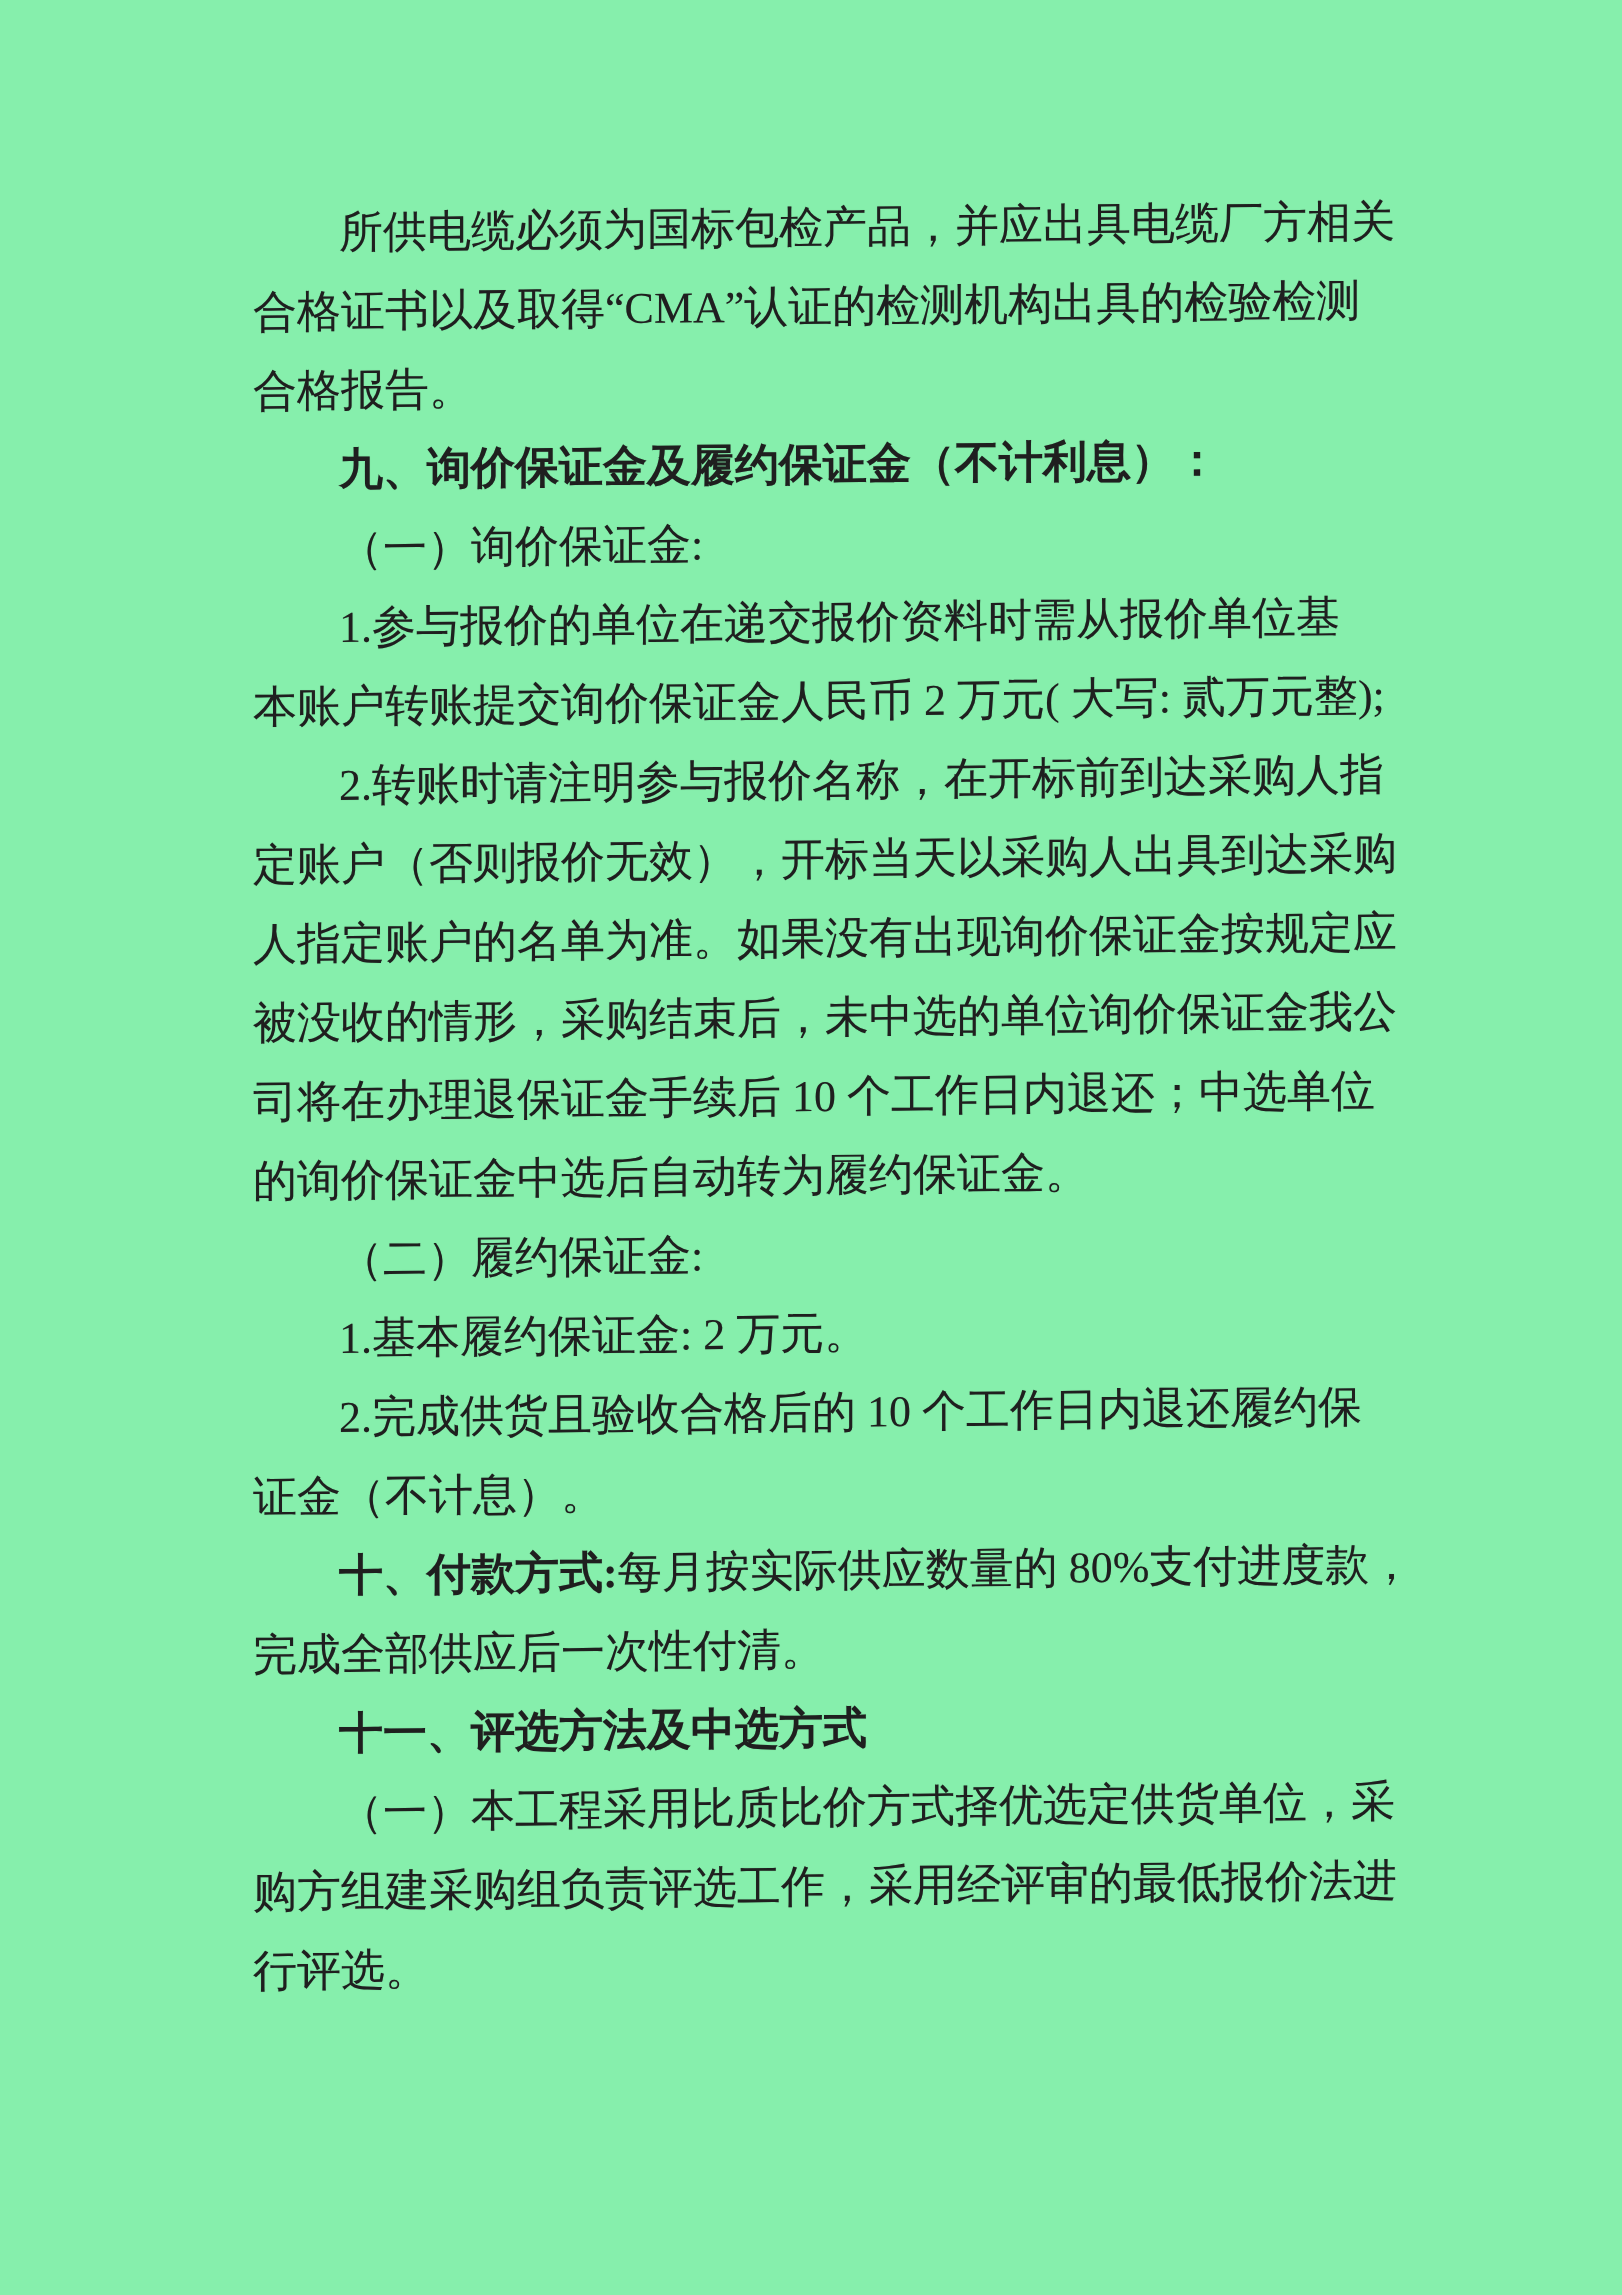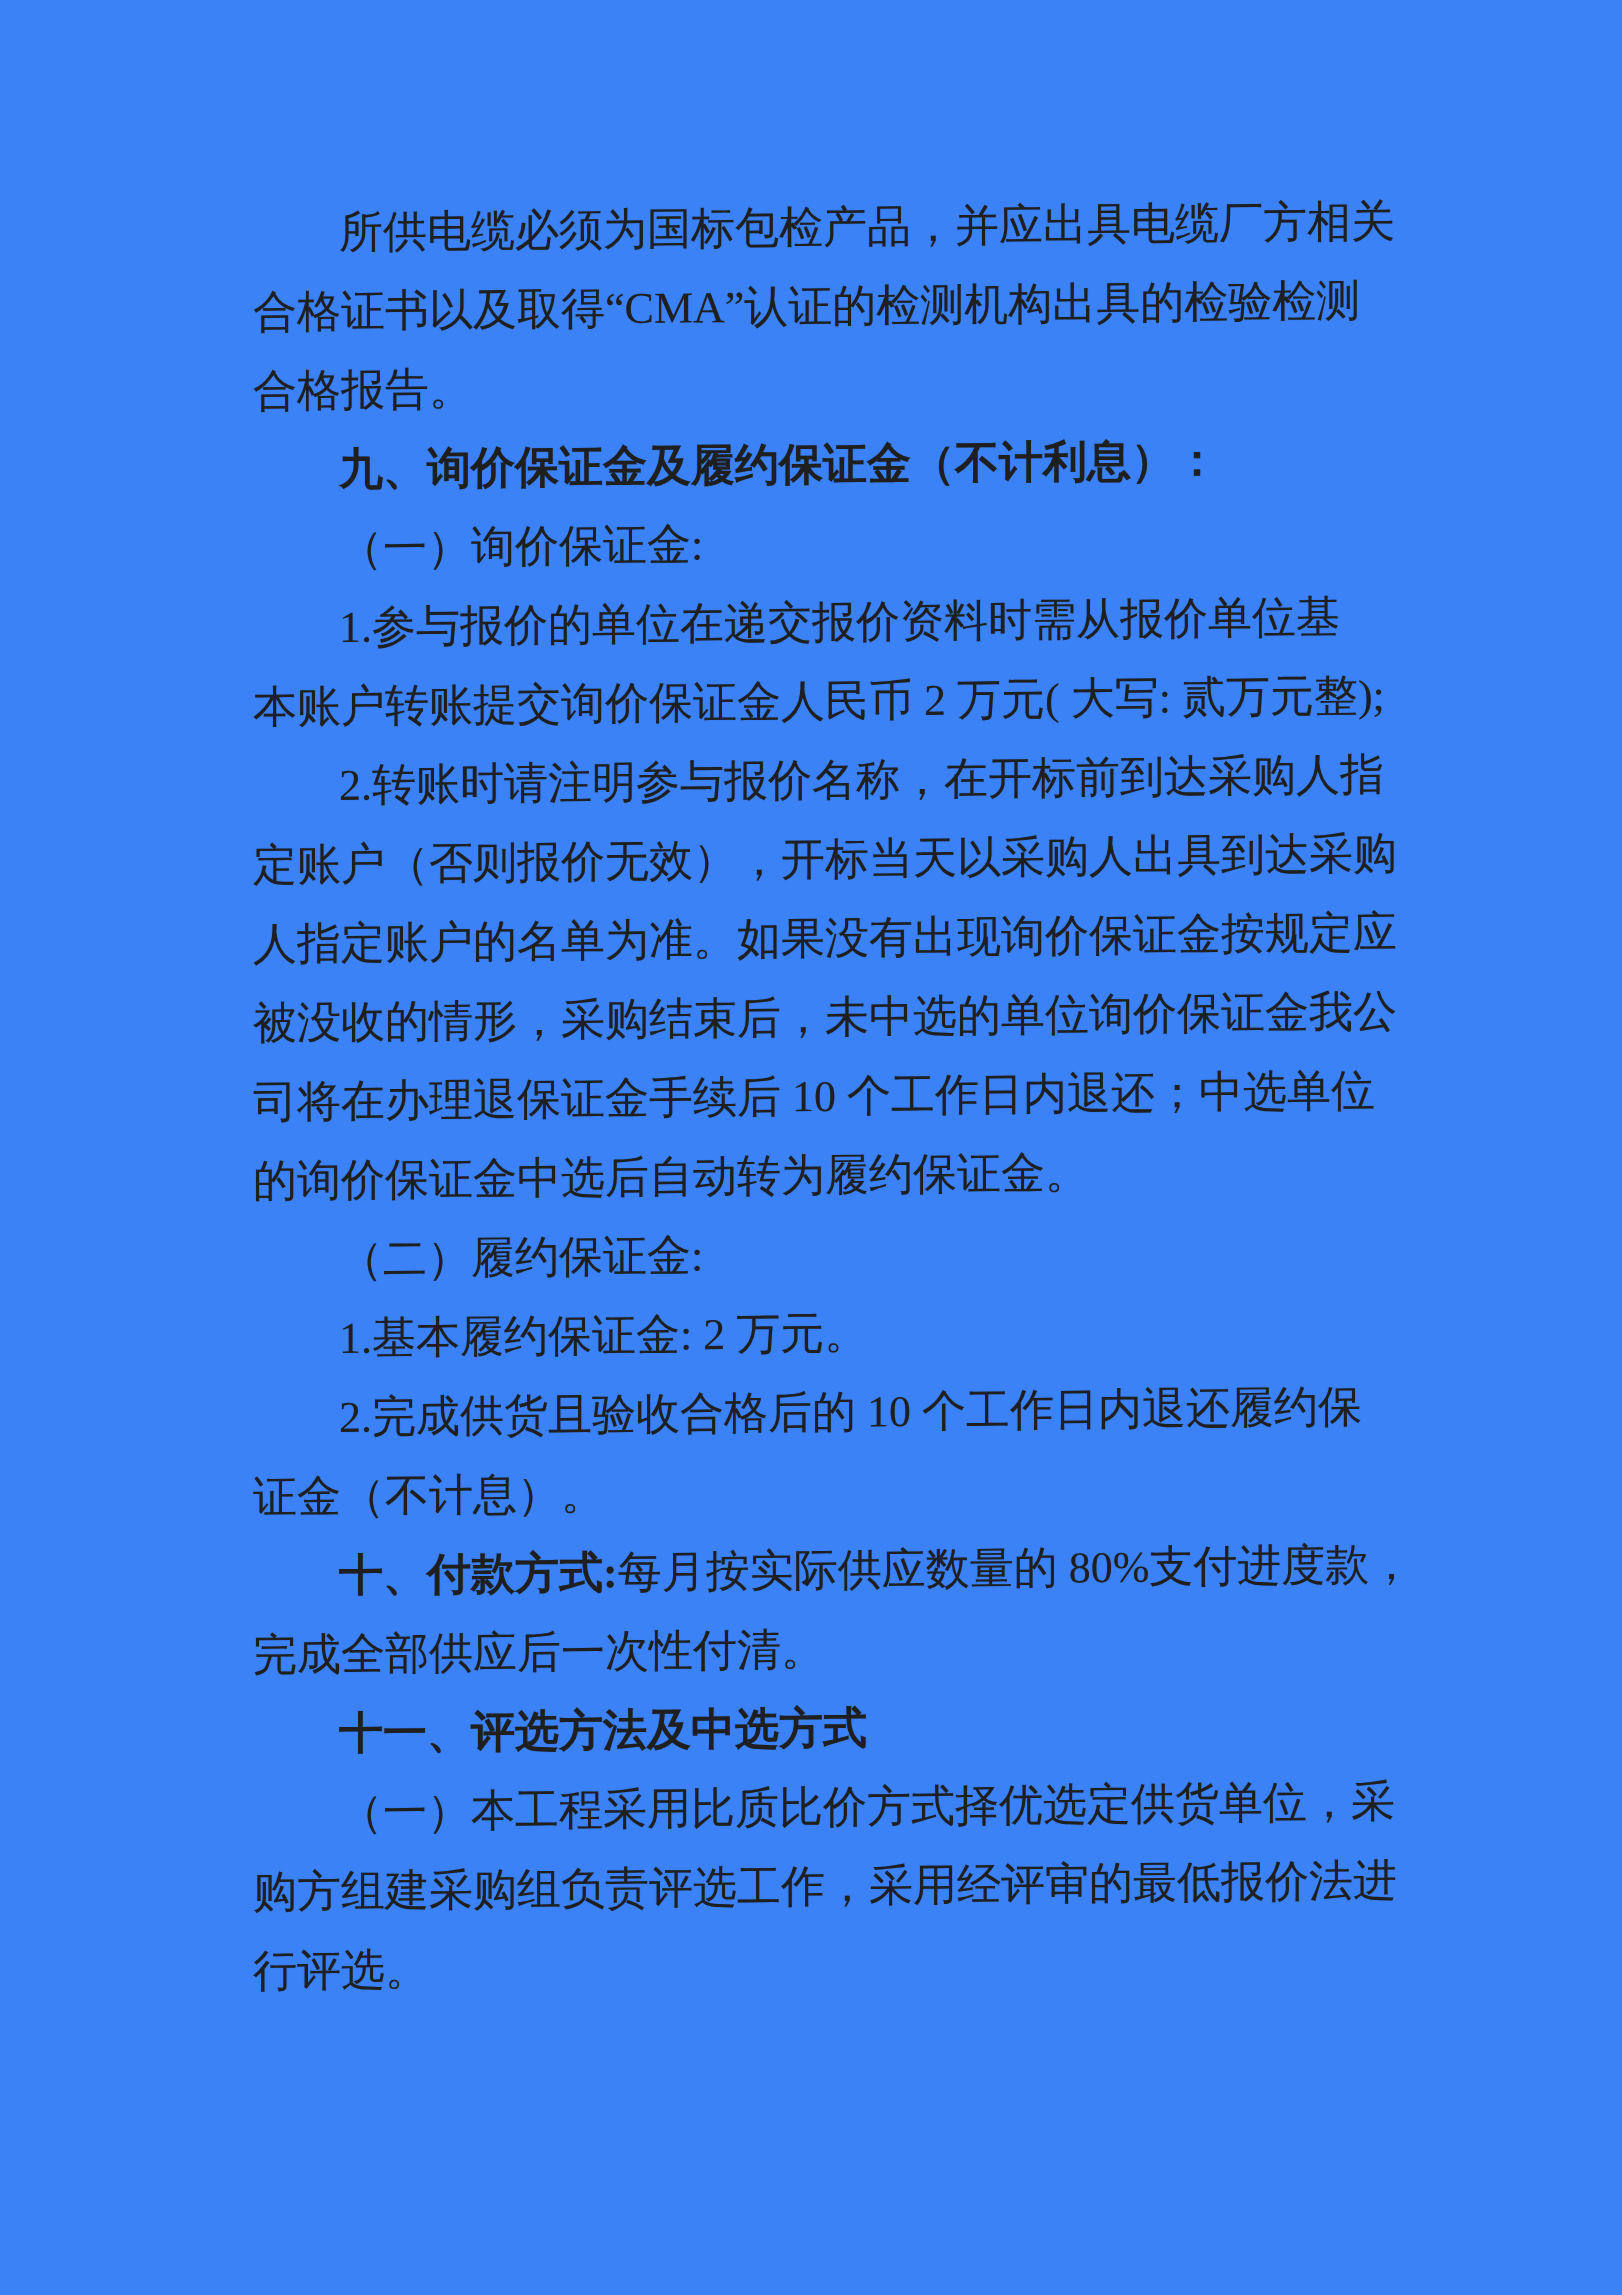--- a/index.html
+++ b/index.html
@@ -4,21 +4,21 @@
 <style>
   html, body {
     margin: 0;
     padding: 0;
     background: #ffffff;
   }
   .page {
     position: relative;
     width: 1623px;
     height: 2295px;
-    background: #3b82f6;
+    background: #86efac;
     overflow: hidden;
   }
   .text-block {
     position: absolute;
     left: 253px;
     top: 0;
     width: 1140px;
     padding-top: 194px;
     font-family: "Liberation Serif", "DejaVu Serif", serif;
     font-size: 44px;

